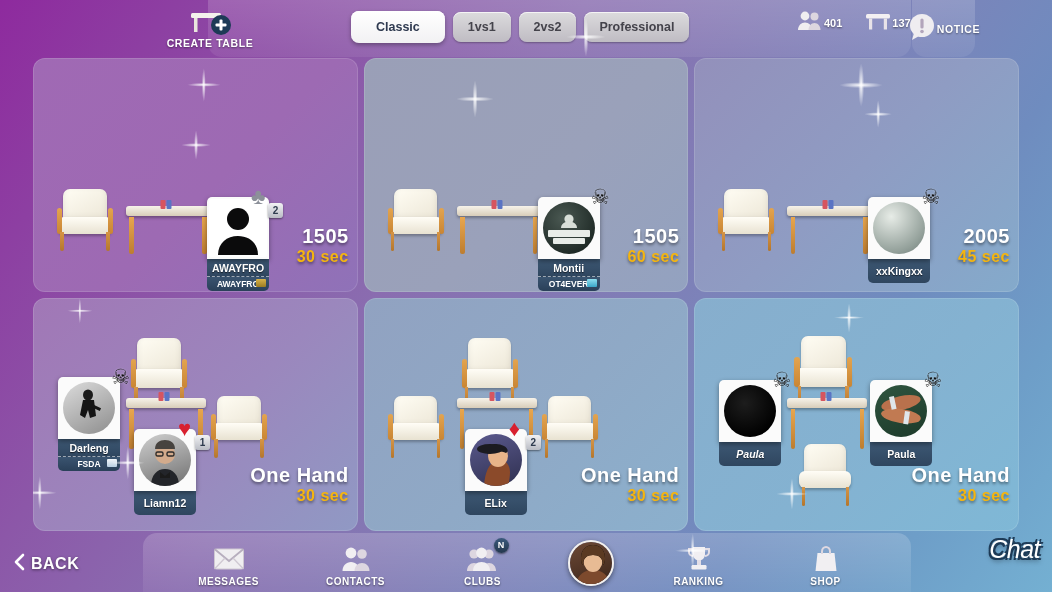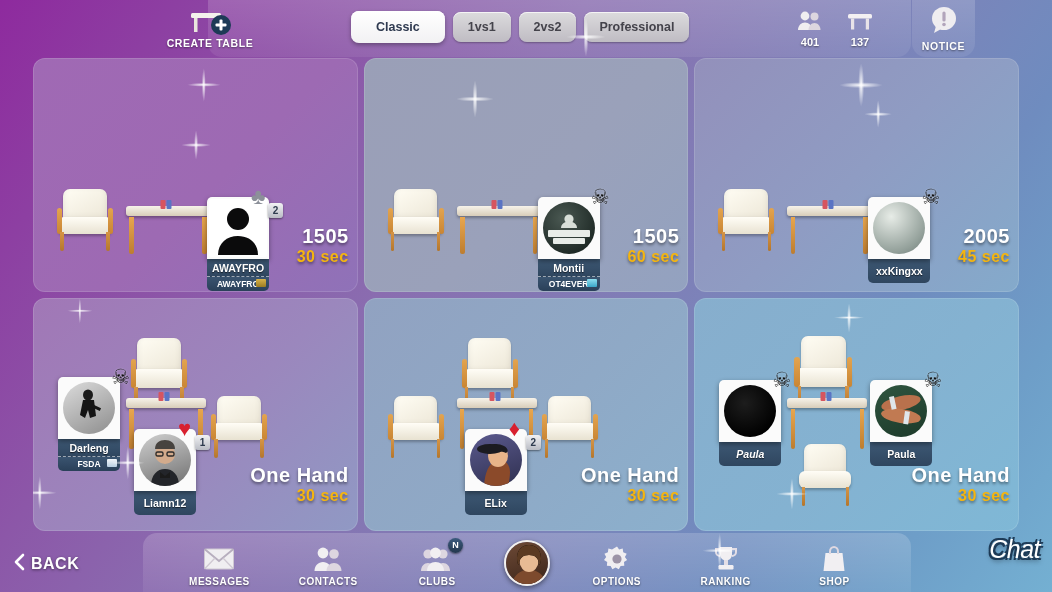--- a/index.html
+++ b/index.html
@@ -19,21 +19,21 @@
   .topbar {
     position:absolute; left:208px; top:0; width:703px; height:57px;
     background:linear-gradient(180deg, rgba(255,255,255,.17), rgba(255,255,255,.07));
     border-radius:0 0 14px 14px;
     display:flex; align-items:center;
   }
   .notice-panel {
     position:absolute; left:912px; top:0; width:63px; height:57px;
     background:linear-gradient(180deg, rgba(255,255,255,.17), rgba(255,255,255,.07));
     border-radius:0 0 14px 14px;
-    display:flex; flex-direction:column; align-items:center; justify-content:center;
+    display:flex; flex-direction:row; align-items:center; justify-content:center;
   }
   .tb-btn { display:flex; flex-direction:column; align-items:center; justify-content:center;
             cursor:pointer; }
   .tb-label { color:#fff; font-size:10.5px; font-weight:bold; letter-spacing:.6px;
               text-shadow:0 1px 2px rgba(0,0,0,.45); margin-top:1px; }
   .tb-icon { height:27px; display:flex; align-items:flex-end; justify-content:center; }
 
   #create-table { position:absolute; left:-58px; width:120px; }
   #search-btn   { position:absolute; left:60px; width:90px; }
 
@@ -46,21 +46,21 @@
     box-shadow:0 1px 2px rgba(0,0,0,.3), inset 0 1px 0 rgba(255,255,255,.7);
     cursor:pointer; white-space:nowrap;
   }
   .filter.active {
     background:linear-gradient(180deg,#ffffff,#f2f1f3);
     color:#2f3a50; padding:0 25px; height:32px;
     box-shadow:0 2px 4px rgba(0,0,0,.32), inset 0 1px 0 #fff;
   }
 
   .counters { position:absolute; left:588px; top:10px; display:flex; gap:22px; }
-  .counter { display:flex; flex-direction:column; align-items:center; }
+  .counter { display:flex; flex-direction:row; align-items:center; }
   .counter-num { color:#fff; font-size:11px; font-weight:bold; text-shadow:0 1px 2px rgba(0,0,0,.5); }
 
   
   .grid {
     position:absolute; left:33px; top:58px; width:986px; height:473px;
     display:grid; grid-template-columns:repeat(3,1fr); grid-template-rows:repeat(2,1fr);
     gap:6px;
   }
   .table-card {
     position:relative; border-radius:12px; overflow:hidden; cursor:pointer;
@@ -618,29 +618,20 @@
     <div style="width:100%;height:100%;background:linear-gradient(160deg,#6e4a36,#3a2419);">
       <svg width="46" height="46" viewBox="0 0 46 46">
         <path d="M6 46c0-12 7-18 17-18s17 6 17 18z" fill="#7d4a2d"></path>
         <ellipse cx="23" cy="19" rx="9.5" ry="11" fill="#e8bb94"></ellipse>
         <path d="M11 16c0-9 6-13 12-13s12 4 12 13c0 4-1 7-2 7 0-7-4-10-10-10s-10 3-10 10c-1 0-2-3-2-7z" fill="#5b3venue"></path>
         <path d="M11 16c0-9 6-13 12-13s12 4 12 13c0 4-1 7-2 7 0-7-4-10-10-10s-10 3-10 10c-1 0-2-3-2-7z" fill="#5b3a22"></path>
       </svg>
     </div>
   </div>
 
-  <div class="nav-item">
-    <span class="nav-icon">
-      <svg width="28" height="28" viewBox="0 0 28 28">
-        <path d="M14 1.5l2.1 3 3.6-.9.5 3.7 3.5 1.4-1.8 3.3 2.2 3-3.1 2.1.3 3.7-3.7.2-1.8 3.3-3.2-1.8-3.2 1.8-1.8-3.3-3.7-.2.3-3.7L1 15.1l2.2-3-1.8-3.3L4.9 7.3l.5-3.7 3.6.9z" fill="#f0eef1"></path>
-        <circle cx="14" cy="14" r="4.6" fill="#9c93a6"></circle>
-      </svg>
-    </span>
-    <span class="nav-label">OPTIONS</span>
-  </div>
 
   <div class="nav-item">
     <span class="nav-icon">
       <svg width="30" height="27" viewBox="0 0 30 27">
         <path d="M9 2h12v7c0 4-2.7 6.5-6 6.5S9 13 9 9z" fill="#f1eff2"></path>
         <path d="M9 4H5v3c0 2.4 1.8 4 4 4" fill="none" stroke="#e3dee6" stroke-width="2"></path>
         <path d="M21 4h4v3c0 2.4-1.8 4-4 4" fill="none" stroke="#e3dee6" stroke-width="2"></path>
         <rect x="13" y="15" width="4" height="5" fill="#e3dee6"></rect>
         <rect x="7.5" y="20" width="15" height="4.5" rx="1.2" fill="#f1eff2"></rect>
       </svg>

